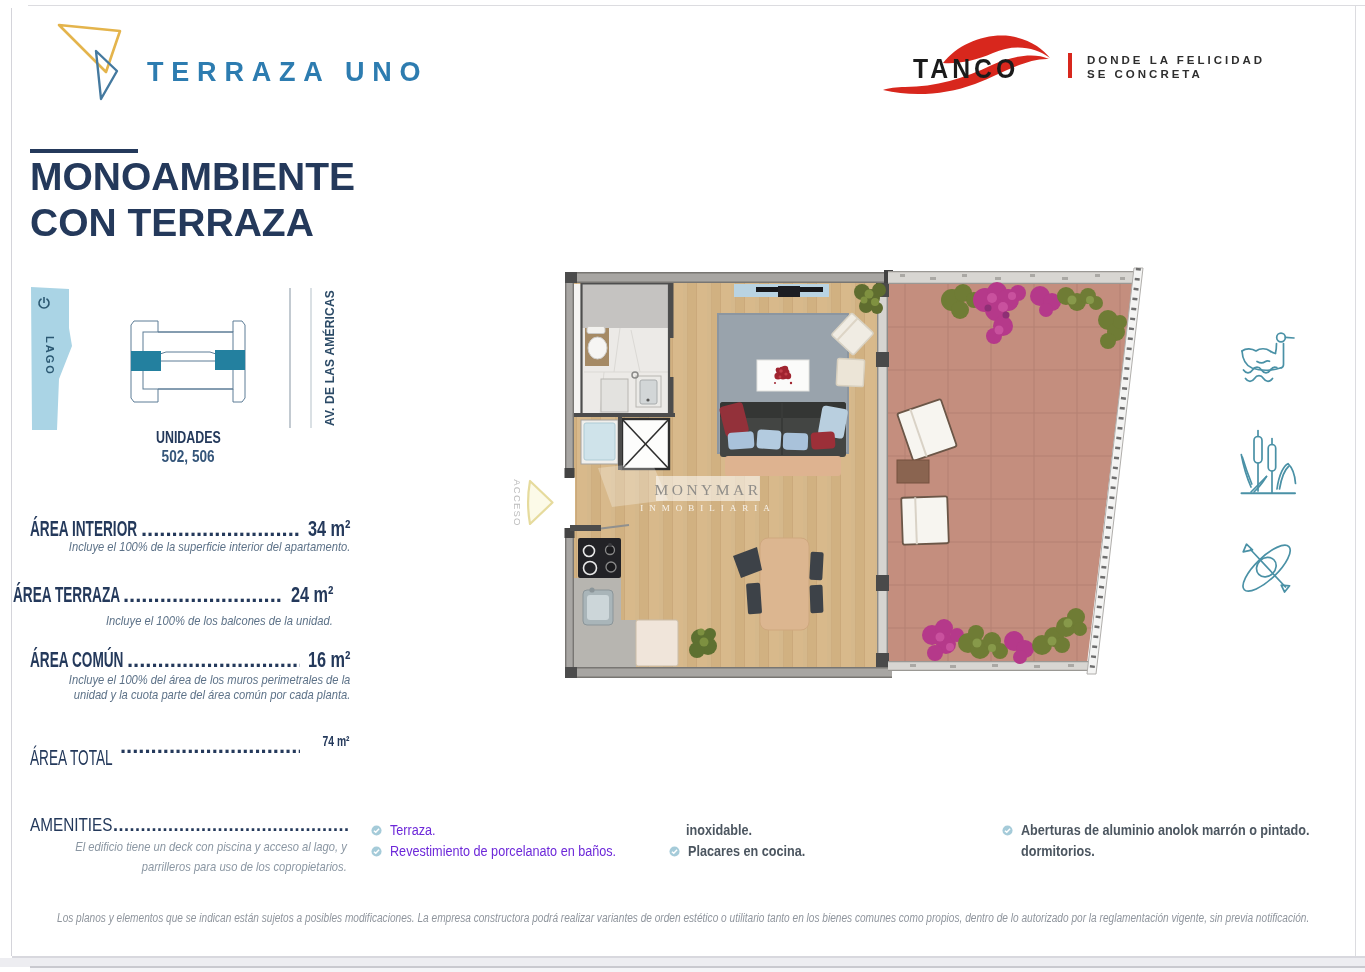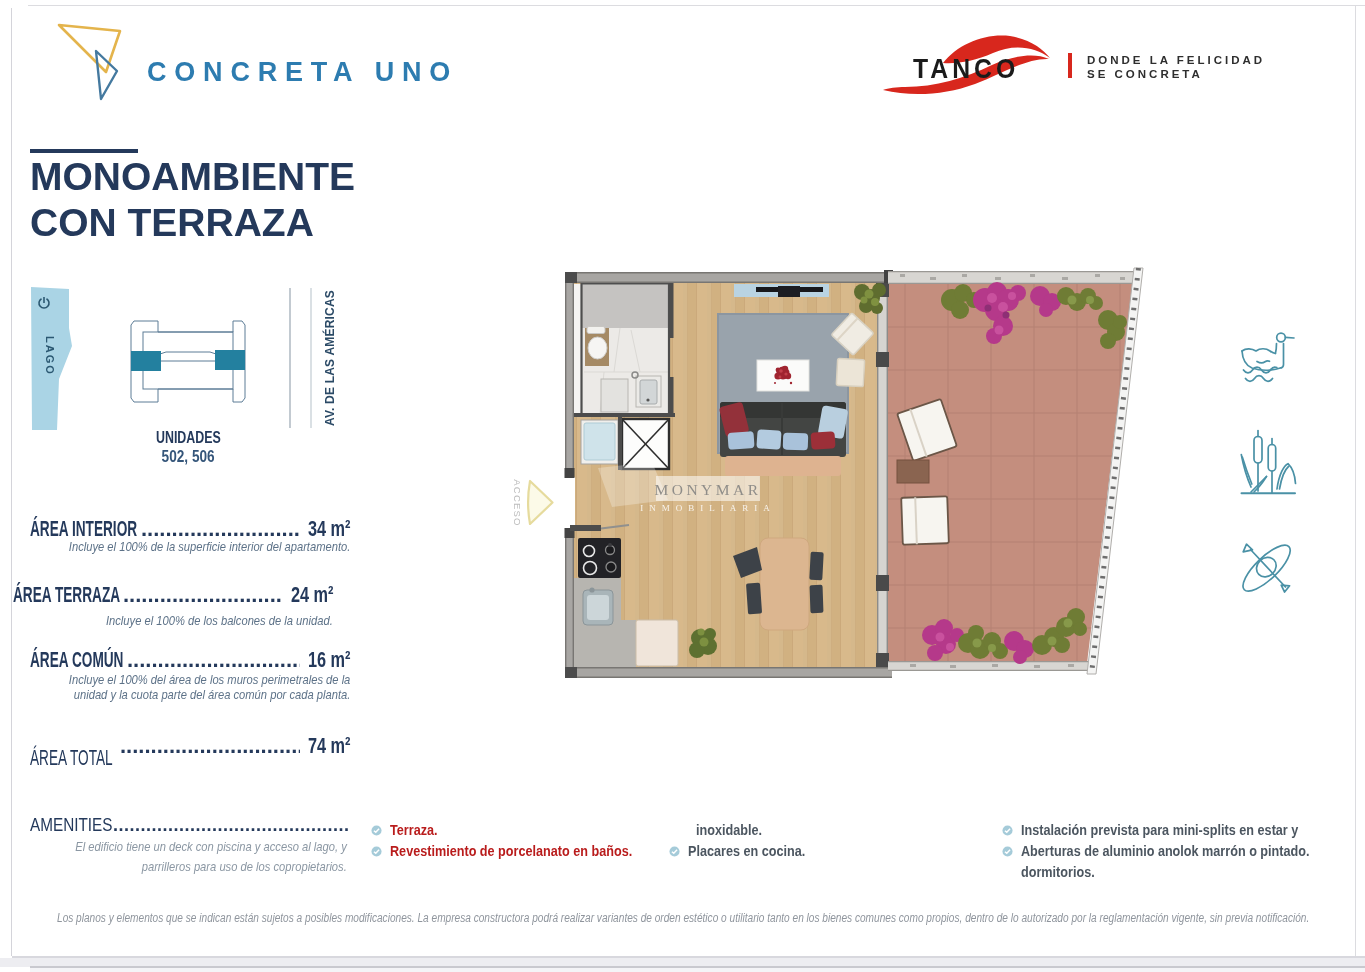--- a/index.html
+++ b/index.html
@@ -14,21 +14,21 @@
 <div class="abs" style="left:1355px;top:6px;width:1px;height:950px;background:#dcdce0"></div>
 <div class="abs" style="left:12px;top:956px;width:1353px;height:2px;background:#d8d8de"></div>
 <div class="abs" style="left:0px;top:958px;width:1365px;height:9px;background:#ededf1"></div>
 <div class="abs" style="left:30px;top:966px;width:1335px;height:2px;background:#c9c9cf"></div>
 <div class="abs" style="left:30px;top:968px;width:1335px;height:4px;background:#f4f4f7"></div>
 
 <svg class="abs" style="left:40px;top:10px" width="240" height="100" viewBox="40 10 240 100">
   <path d="M 59,25 L 120,31 L 106,72 Z" fill="none" stroke="#e4b44c" stroke-width="2.6" stroke-linejoin="round"></path>
   <path d="M 96,51 L 117,71 L 101,99 Z" fill="none" stroke="#44799f" stroke-width="2.4" stroke-linejoin="round"></path>
 </svg>
-<div class="abs" style="left:147px;top:57px;font-size:27px;font-weight:bold;color:#2d7cb0;letter-spacing:7.8px;white-space:nowrap">CONCRETA UNO</div>
+<div class="abs" style="left:147px;top:57px;font-size:27px;font-weight:bold;color:#2d7cb0;letter-spacing:7.8px;white-space:nowrap">TERRAZA UNO</div>
 
 <svg class="abs" style="left:875px;top:25px" width="200" height="80" viewBox="875 25 200 80">
   <path d="M 883,90 C 912,97 945,95 975,84 C 1002,74 1026,58 1049,59 C 1034,52 1012,56 992,65 C 965,78 935,87 905,87 C 897,87 888,88 883,90 Z" fill="#d8271d"></path>
   <path d="M 943,63 C 958,44 985,33 1010,36 C 1030,39 1043,49 1050,58 C 1035,46 1012,44 993,53 C 975,61 958,64 943,63 Z" fill="#d8271d"></path>
 </svg>
 <div class="abs" style="left:913px;top:53px;font-size:28px;font-weight:bold;color:#1b1b1b;letter-spacing:4.5px"><span class="sx" style="transform:scaleX(0.885)">TANCO</span></div>
 <div class="abs" style="left:1068px;top:53px;width:4px;height:25px;background:#d8271d"></div>
 <div class="abs" style="left:1087px;top:54px;font-size:11.5px;font-weight:bold;color:#2e2e2e;letter-spacing:3px;line-height:13.5px;white-space:nowrap"><span class="sx" style="transform:scaleX(1)">DONDE LA FELICIDAD<br>SE CONCRETA</span></div>
 
 <div class="abs" style="left:30px;top:149px;width:108px;height:4px;background:#24395b"></div>
@@ -86,21 +86,21 @@
     <span class="abs navy" style="right:0;top:4px;font-size:22px;font-weight:bold;white-space:nowrap"><span class="sxr" style="transform:scaleX(0.74)">16 m²</span></span>
   </div>
   <div style="position:relative;height:32px;margin-top:6px">
     <span class="abs" style="right:0;top:0;font-size:13px;font-style:italic;color:#5d7288;white-space:nowrap;text-align:right;line-height:14.5px;transform:scaleX(0.86);transform-origin:100% 50%">Incluye el 100% del área de los muros perimetrales de la<br>unidad y la cuota parte del área común por cada planta.</span>
   </div>
 </div>
 <div class="abs" style="left:30px;top:729px;width:320px">
   <div style="position:relative;height:24px">
     <span class="abs navy" style="left:0;top:16px;font-size:22px;font-weight:normal;white-space:nowrap"><span class="sx" style="transform:scaleX(0.62)">ÁREA TOTAL</span></span>
     <span class="abs navy" style="left:90px;top:4px;width:180px;overflow:hidden;font-size:22px;font-weight:bold;white-space:nowrap">.............................................</span>
-    <span class="abs navy" style="right:0;top:4px;font-size:22px;font-weight:bold;white-space:nowrap"><span class="sxr" style="transform:scaleX(0.74)">74 m²</span></span>
+    <span class="abs navy" style="right:0;top:4px;font-size:14px;font-weight:bold;white-space:nowrap"><span class="sxr" style="transform:scaleX(0.74)">74 m²</span></span>
   </div>
 </div>
 
 <svg class="abs" style="left:495px;top:255px" width="665" height="440" viewBox="495 255 665 440">
   <defs>
     <pattern id="wood" x="0" y="0" width="24" height="200" patternUnits="userSpaceOnUse">
       <rect width="24" height="200" fill="#d5b88b"></rect>
       <rect x="0" width="11" height="200" fill="#d8b98b"></rect>
       <rect x="16" width="8" height="200" fill="#d1b181"></rect>
       <line x1="0.5" y1="0" x2="0.5" y2="200" stroke="#c6a274" stroke-width="0.7"></line>
@@ -452,44 +452,40 @@
 </svg>
 
 <div class="abs" style="left:30px;top:815px;width:319px;height:20px;position:absolute">
   <span class="abs navy" style="left:0;top:0;font-size:18px;font-weight:normal;white-space:nowrap"><span class="sx" style="transform:scaleX(0.85)">AMENITIES</span></span>
   <span class="abs navy" style="left:83px;top:0;width:236px;overflow:hidden;font-size:18px;font-weight:bold;letter-spacing:0.5px;white-space:nowrap">...............................................................</span>
 </div>
 <div class="abs" style="left:30px;top:837px;width:317px;height:40px">
     <span class="abs" style="right:0;top:0;font-size:13px;font-style:italic;color:#8b97a3;white-space:nowrap;text-align:right;line-height:20px;transform:scaleX(0.86);transform-origin:100% 50%">El edificio tiene un deck con piscina y acceso al lago, y<br>parrilleros para uso de los copropietarios.</span>
   </div>
 
-<div class="abs" style="left:371px;top:819px;width:300px;font-size:15.5px;font-weight:bold;color:#b91c1c;line-height:21px">
+<div class="abs" style="left:371px;top:819px;width:300px;font-size:15.5px;font-weight:normal;color:#6d28d9;line-height:21px">
   <div style="white-space:nowrap"><svg width="11" height="11" viewBox="0 0 12 12" style="margin-right:8px;vertical-align:-1px">
         <circle cx="6" cy="6" r="5.5" fill="#a5cbd9"></circle>
         <path d="M3.2 6.2 L5.2 8 L8.8 4.2" stroke="#fff" stroke-width="1.6" fill="none"></path>
       </svg><span class="sx" style="transform:scaleX(0.815)">Terraza.</span></div>
   <div style="white-space:nowrap"><svg width="11" height="11" viewBox="0 0 12 12" style="margin-right:8px;vertical-align:-1px">
         <circle cx="6" cy="6" r="5.5" fill="#a5cbd9"></circle>
         <path d="M3.2 6.2 L5.2 8 L8.8 4.2" stroke="#fff" stroke-width="1.6" fill="none"></path>
       </svg><span class="sx" style="transform:scaleX(0.815)">Revestimiento de porcelanato en baños.</span></div>
 </div>
 
 <div class="abs" style="left:669px;top:819px;width:330px;font-size:15.5px;font-weight:bold;color:#4c5660;line-height:21px">
-  <div style="margin-left:27px;white-space:nowrap"><span class="sx" style="transform:scaleX(0.815)">inoxidable.</span></div>
+  <div style="margin-left:17px;white-space:nowrap"><span class="sx" style="transform:scaleX(0.815)">inoxidable.</span></div>
   <div style="white-space:nowrap"><svg width="11" height="11" viewBox="0 0 12 12" style="margin-right:8px;vertical-align:-1px">
         <circle cx="6" cy="6" r="5.5" fill="#a5cbd9"></circle>
         <path d="M3.2 6.2 L5.2 8 L8.8 4.2" stroke="#fff" stroke-width="1.6" fill="none"></path>
       </svg><span class="sx" style="transform:scaleX(0.815)">Placares en cocina.</span></div>
 </div>
 
 <div class="abs" style="left:1002px;top:819px;width:340px;font-size:15.5px;font-weight:bold;color:#4c5660;line-height:21px">
-  <div style="white-space:nowrap"><svg width="11" height="11" viewBox="0 0 12 12" style="margin-right:8px;vertical-align:-1px">
-        <circle cx="6" cy="6" r="5.5" fill="#a5cbd9"></circle>
-        <path d="M3.2 6.2 L5.2 8 L8.8 4.2" stroke="#fff" stroke-width="1.6" fill="none"></path>
-      </svg><span class="sx" style="transform:scaleX(0.815)">Instalación prevista para mini-splits en estar y</span></div>
   <div style="white-space:nowrap"><svg width="11" height="11" viewBox="0 0 12 12" style="margin-right:8px;vertical-align:-1px">
         <circle cx="6" cy="6" r="5.5" fill="#a5cbd9"></circle>
         <path d="M3.2 6.2 L5.2 8 L8.8 4.2" stroke="#fff" stroke-width="1.6" fill="none"></path>
       </svg><span class="sx" style="transform:scaleX(0.815)">Aberturas de aluminio anolok marrón o pintado.</span></div>
   <div style="margin-left:19px;white-space:nowrap"><span class="sx" style="transform:scaleX(0.815)">dormitorios.</span></div>
 </div>
 
 <div class="abs" style="left:57px;top:911px;font-size:12px;font-style:italic;color:#8f959d;white-space:nowrap"><span class="sx" style="transform:scaleX(0.843)">Los planos y elementos que se indican están sujetos a posibles modificaciones. La empresa constructora podrá realizar variantes de orden estético o utilitario tanto en los bienes comunes como propios, dentro de lo autorizado por la reglamentación vigente, sin previa notificación.</span></div>
 
 </body></html>

